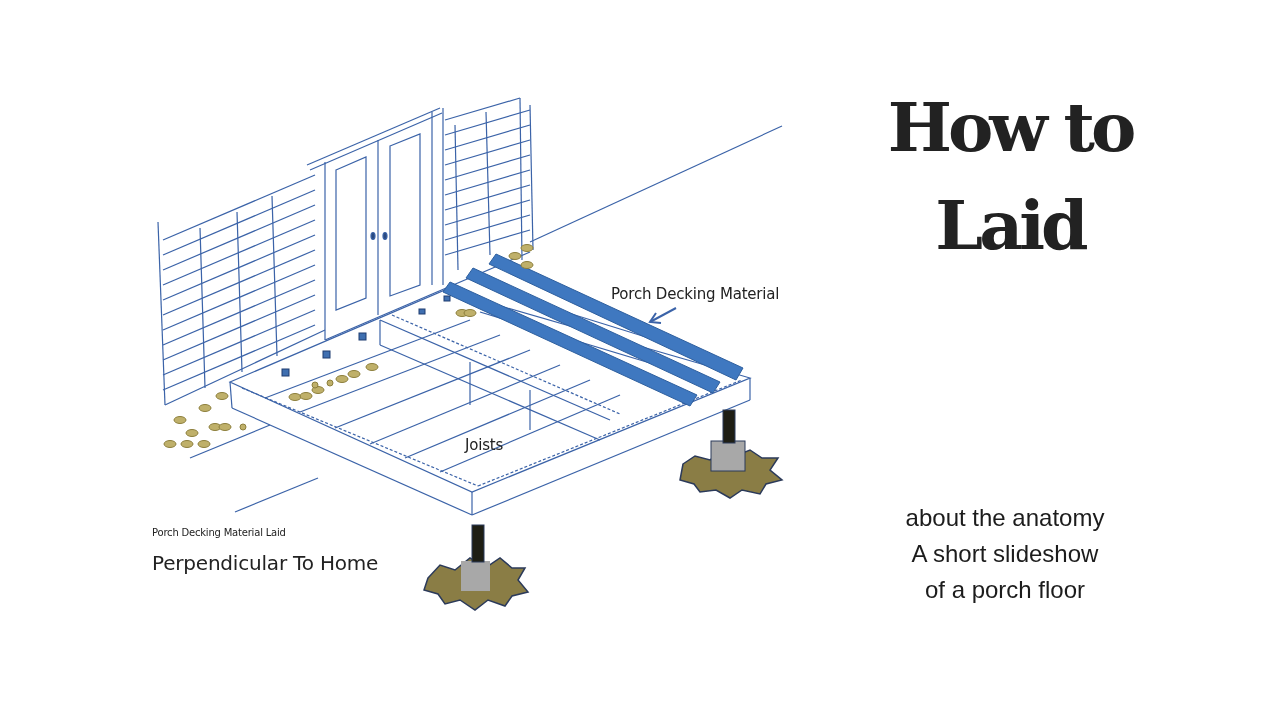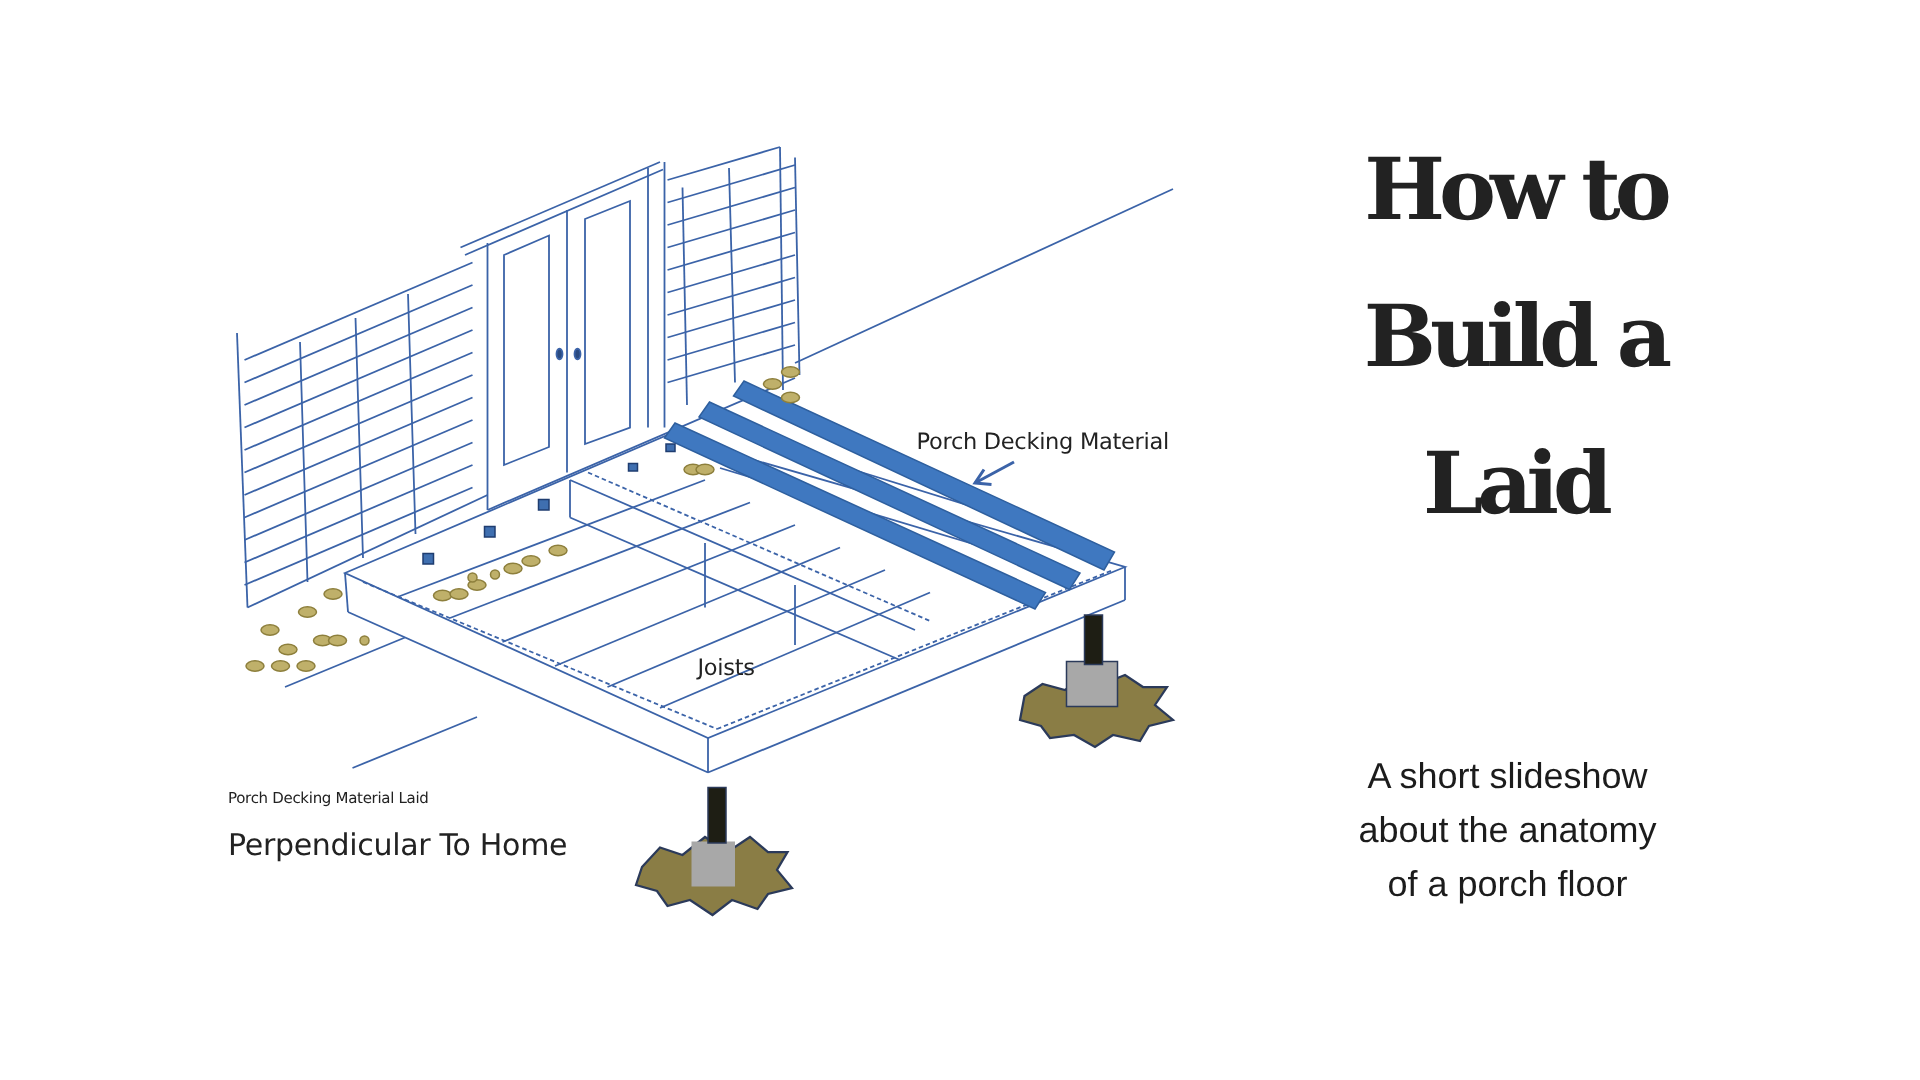--- a/index.html
+++ b/index.html
@@ -1,21 +1,21 @@
 <!DOCTYPE html>
 <html><head>
 <meta charset="utf-8">
 <style>
   html, body { margin: 0; padding: 0; background: #ffffff; }
   body { width: 1280px; height: 720px; position: relative; overflow: hidden; }
   .illustration { position: absolute; left: 0; top: 0; width: 840px; height: 720px; }
   .illustration svg { width: 840px; height: 720px; display: block; }
   .label-diagram { position: absolute; font-family: "DejaVu Sans", sans-serif; color: #222; font-size: 15px; letter-spacing: -0.2px; }
   .title-block { position: absolute; left: 840px; top: 78px; width: 340px; text-align: center; }
-  .title-line { display: block; font-family: "DejaVu Serif", serif; font-weight: bold; color: #222222; font-size: 57px; line-height: 98px; letter-spacing: -4px; }
+  .title-line { display: block; font-family: "DejaVu Serif", serif; font-weight: bold; color: #222222; font-size: 68px; line-height: 98px; letter-spacing: -4px; }
   .subtitle-block { position: absolute; left: 860px; top: 500px; width: 290px; text-align: center; }
   .subtitle-line { display: block; font-family: "Liberation Sans", sans-serif; color: #1c1c1c; font-size: 24px; line-height: 36px; }
 </style>
 </head>
 <body>
 
 <div class="illustration">
   <svg viewBox="0 0 840 720" xmlns="http://www.w3.org/2000/svg">
     <g stroke="#3b63a8" stroke-width="1.2" fill="none">
 
@@ -161,21 +161,20 @@
   </svg>
 </div>
 
 <div class="label-diagram" style="left:611px; top:285px;">Porch Decking Material</div>
 <div class="label-diagram" style="left:465px; top:436px;">Joists</div>
 <div class="label-diagram" style="left:152px; top:527px; font-size:10px;">Porch Decking Material Laid</div>
 <div class="label-diagram" style="left:152px; top:551px; font-size:20px;">Perpendicular To Home</div>
 
 <div class="title-block">
   <span class="title-line">How to</span>
-  <span class="title-line">Build a</span>
   <span class="title-line">Laid</span>
 </div>
 
 <div class="subtitle-block">
+  <span class="subtitle-line">about the anatomy</span>
   <span class="subtitle-line">A short slideshow</span>
-  <span class="subtitle-line">about the anatomy</span>
   <span class="subtitle-line">of a porch floor</span>
 </div>
 
 </body></html>

